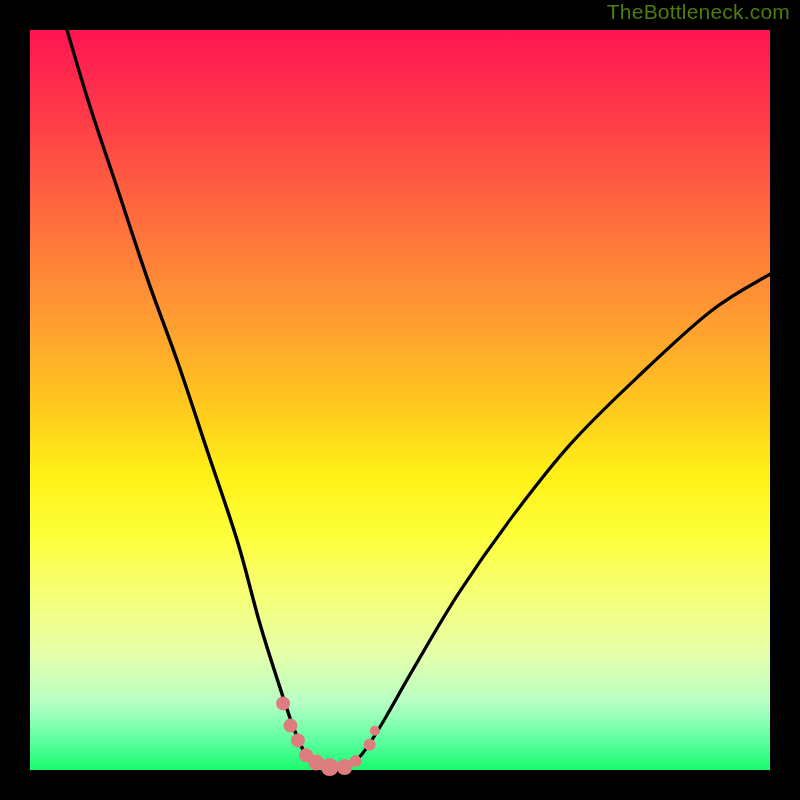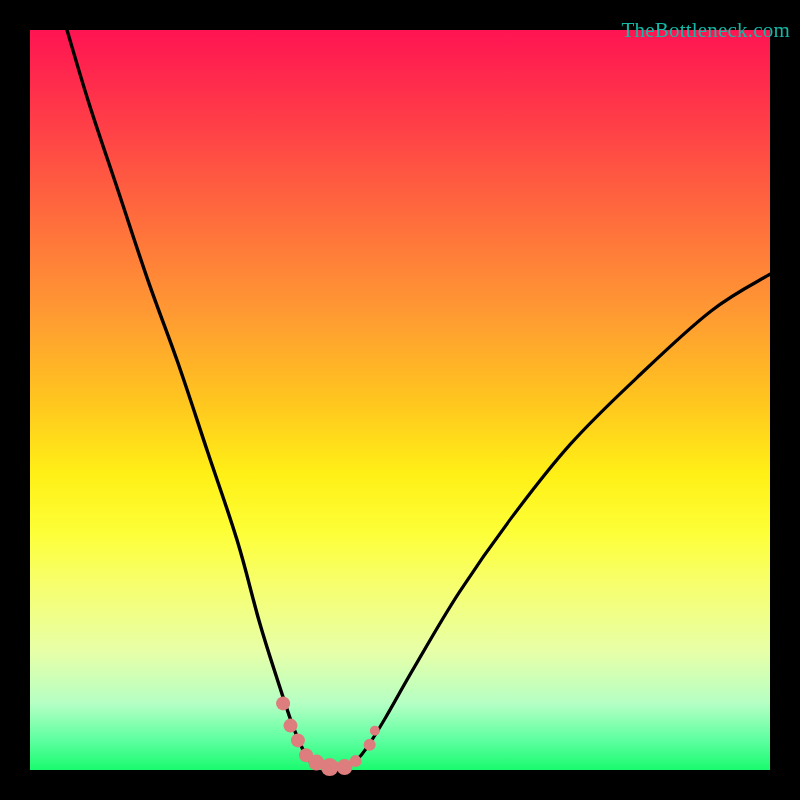--- a/index.html
+++ b/index.html
@@ -28,28 +28,27 @@
       #fdff38 68%,
       #f7ff6e 75%,
       #e7ffa8 84%,
       #b5ffc4 91%,
       #5dffa0 96%,
       #19fb6e 100%
     );
   }
   .watermark {
     position: absolute;
-    top: 18px;
+    top: 0;
     right: 10px;
-    color: #14b8a6;
+    color: #4d7c0f;
     font-size: 21px;
     font-weight: 400;
     letter-spacing: 0.2px;
     user-select: none;
-    font-family: Liberation Serif, serif;
   }
   svg.plot {
     position: absolute;
     left: 30px;
     top: 30px;
     width: 740px;
     height: 740px;
     overflow: visible;
   }
 </style>

